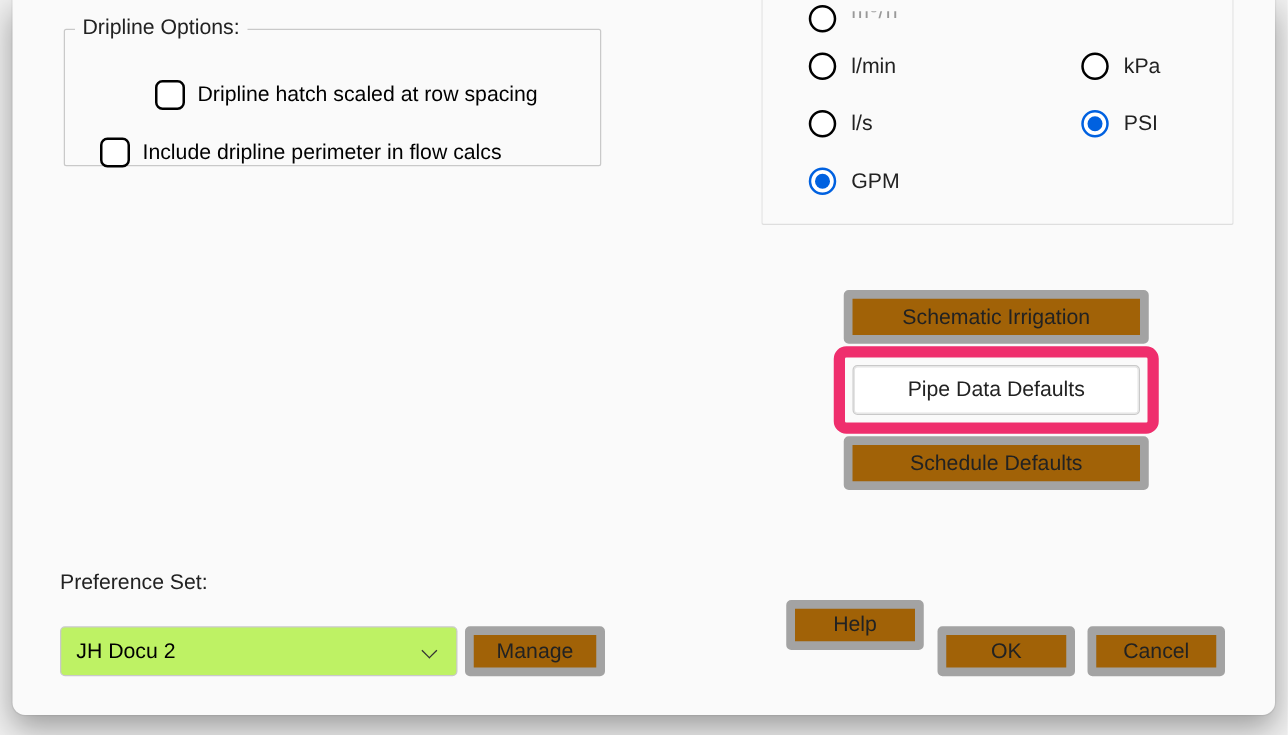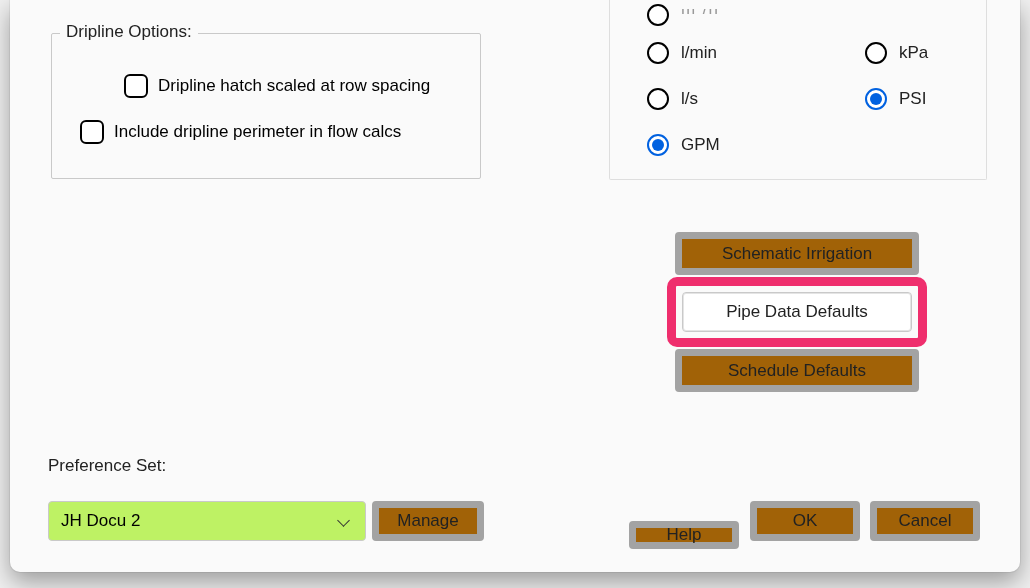--- a/index.html
+++ b/index.html
@@ -25,23 +25,23 @@
     .content {
       position: relative;
       width: 100%;
       height: 100%;
     }
 
     
     .fieldset-dripline {
       position: absolute;
       left: 41px;
-      top: 33px;
+      top: 23px;
       width: 430px;
-      height: 146px;
+      height: 110px;
       border: 1px solid #c9c9c9;
       border-radius: 2px;
     }
     .fieldset-dripline .legend {
       position: absolute;
       top: -12px;
       left: 8px;
       background: #fafafa;
       padding: 0 6px;
       color: #222;
@@ -212,23 +212,23 @@
     .btn-manage {
       position: absolute;
       left: 362px;
       top: 501px;
       width: 112px;
       height: 40px;
     }
     .btn-help {
       position: absolute;
       left: 619px;
-      top: 521px;
+      top: 480px;
       width: 110px;
-      height: 28px;
+      height: 40px;
     }
     .btn-ok {
       position: absolute;
       left: 740px;
       top: 501px;
       width: 110px;
       height: 40px;
     }
     .btn-cancel {
       position: absolute;

